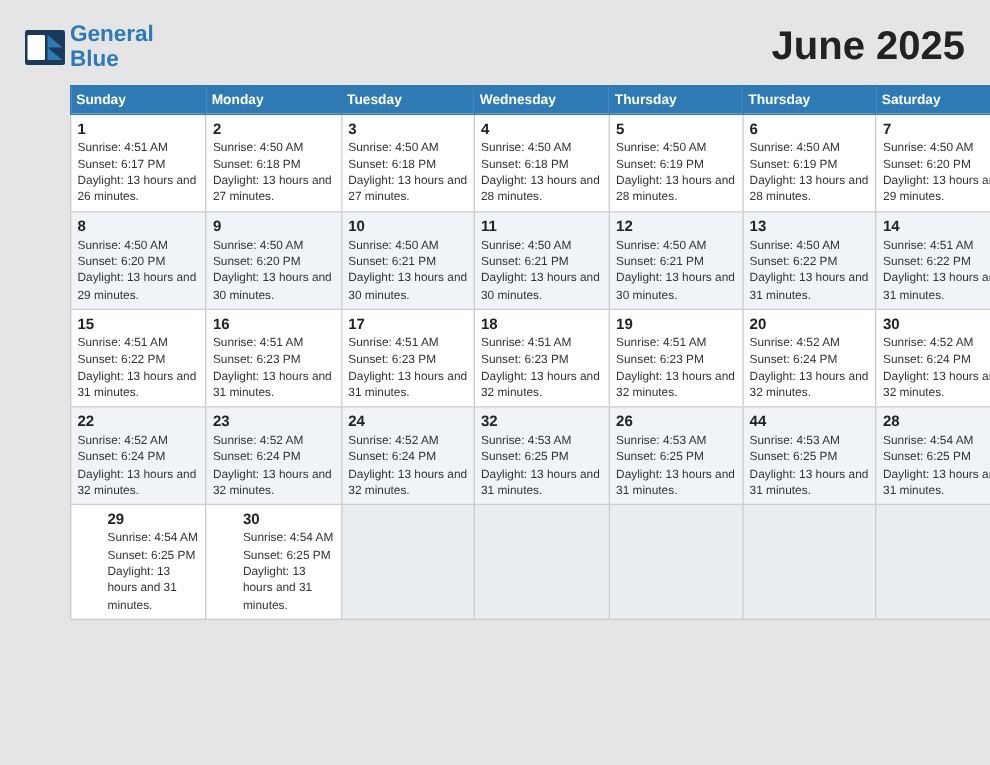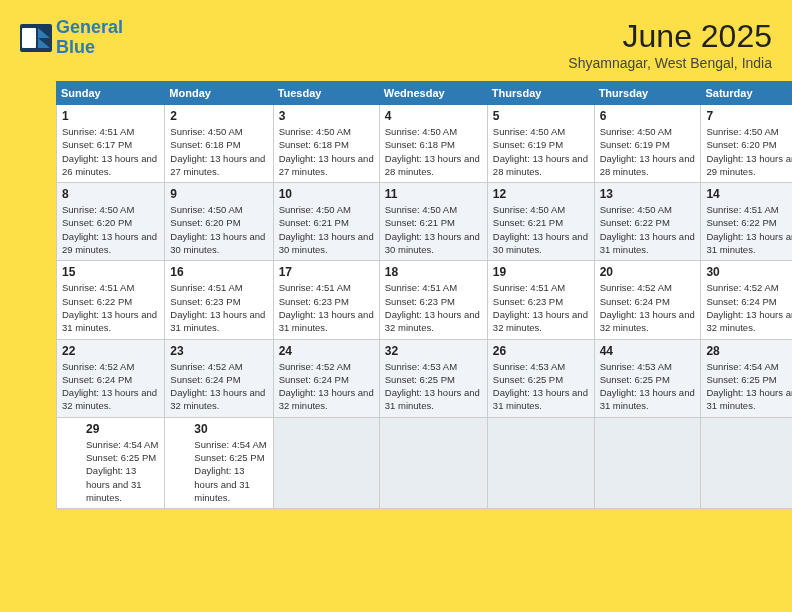--- a/index.html
+++ b/index.html
@@ -7,21 +7,21 @@
       font-family: Arial, sans-serif;
       background: #fff;
       width: 792px;
       height: 612px;
       overflow: hidden;
     }
     .page {
       width: 792px;
       height: 612px;
       padding: 18px 20px 10px 20px;
-      background: #fde047;
+      background: #e5e5e5;
     }
     .header {
       display: flex;
       justify-content: space-between;
       align-items: flex-start;
       margin-bottom: 10px;
     }
     .logo {
       display: flex;
       align-items: center;
@@ -38,21 +38,21 @@
     .logo-icon {
       width: 32px;
       height: 28px;
       margin-right: 4px;
     }
     .title-block {
       text-align: right;
     }
     .month-title {
       font-size: 32px;
-      font-weight: normal;
+      font-weight: bold;
       color: #222;
     }
     .location {
       font-size: 14px;
       color: #444;
     }
     .calendar {
       width: 100%;
       border-collapse: collapse;
       font-size: 10px;
@@ -110,21 +110,20 @@
         <polygon points="18,14 30,24 18,24" fill="#2e7ab5"></polygon>
         <rect x="2" y="4" width="14" height="20" fill="#fff" rx="1"></rect>
       </svg>
       <div class="logo-text">
         <div><span>General</span></div>
         <div><span style="color:#2e7ab5">Blue</span></div>
       </div>
     </div>
     <div class="title-block">
       <div class="month-title">June 2025</div>
-      <div class="location">Shyamnagar, West Bengal, India</div>
     </div>
   </div>
 
   <table class="calendar">
     <thead>
       <tr>
         <th>Sunday</th>
         <th>Monday</th>
         <th>Tuesday</th>
         <th>Wednesday</th>

